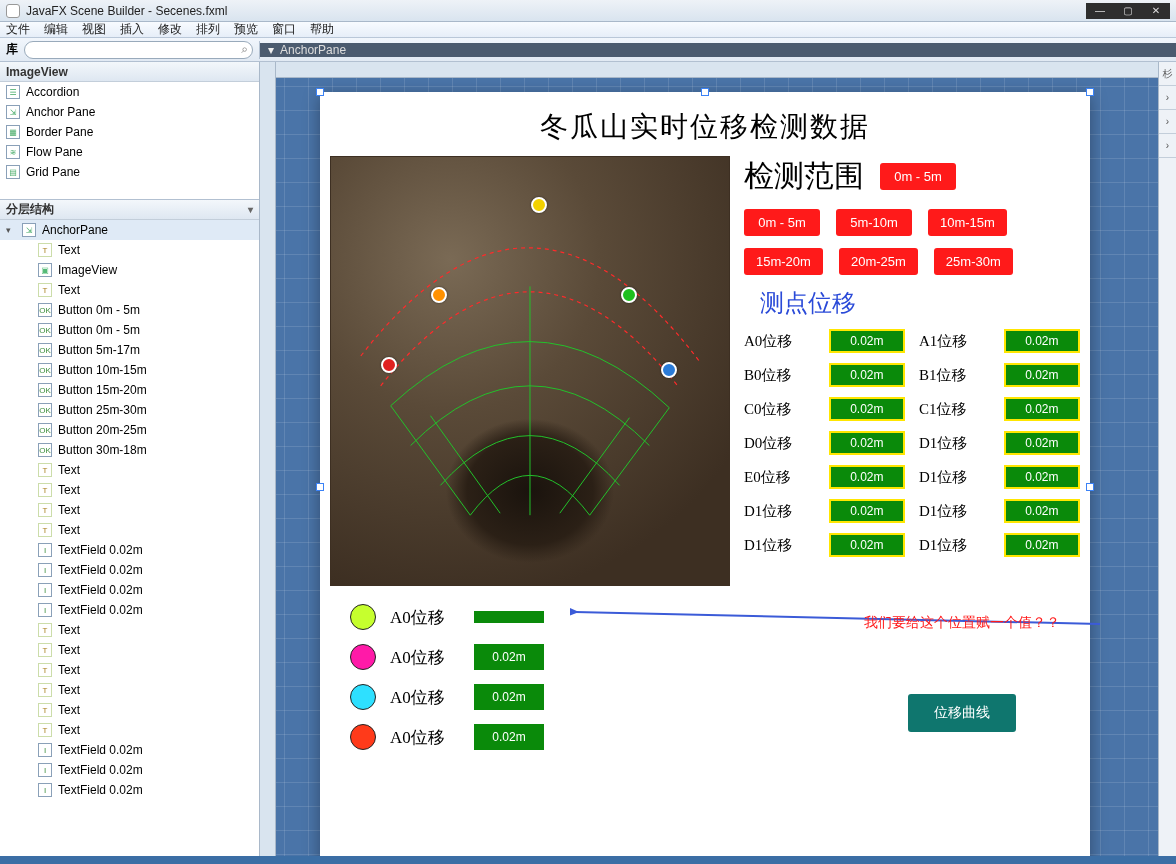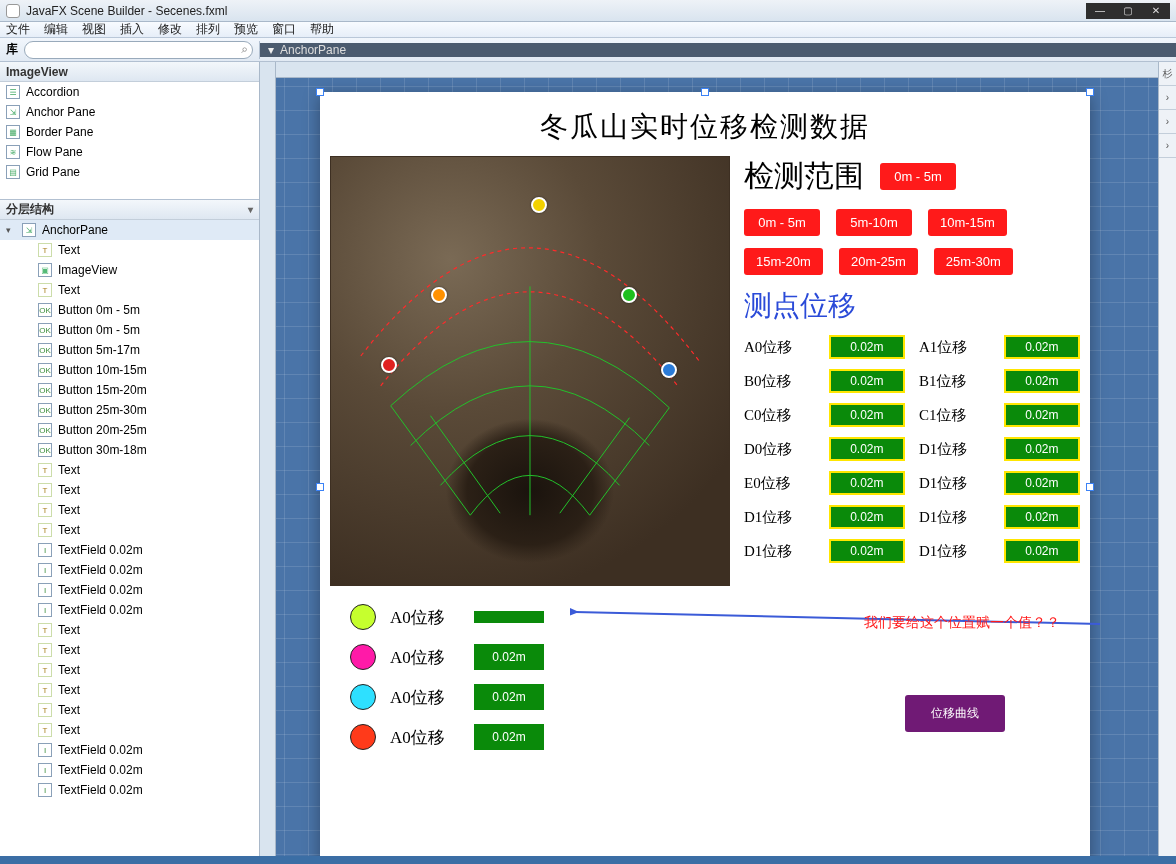--- a/index.html
+++ b/index.html
@@ -76,39 +76,39 @@
 .mk-r { background:#e02020; left:50px; top:200px; }
 .mk-b { background:#2a7bd8; left:330px; top:205px; }
 
 .right-col { flex:1; }
 .range-row { display:flex; align-items:center; gap:16px; margin-bottom:12px; }
 .range-title { font-family:Liberation Mono, monospace; font-size:30px; }
 .range-btns { display:flex; flex-wrap:wrap; gap:16px; }
 .range-btn { background:#ff1a1a; color:#fff; font-size:13px; padding:6px 12px; border:none; border-radius:3px; min-width:76px; text-align:center; }
 .range-btns.row { margin-bottom:12px; }
 
-.section-title { color:#2a4ad8; font-family:"SimSun","STSong",serif; font-size:28px; margin:12px 0 10px; }
+.section-title { color:#2a4ad8; font-family:"SimSun","STSong",serif; font-size:24px; margin:12px 16px 10px; }
 .disp-grid { display:grid; grid-template-columns: auto auto auto auto; gap:10px 14px; align-items:center; }
 .disp-label { font-family:"SimSun","STSong",serif; font-size:15px; }
 .disp-val { background:#0a8a0a; border:2px solid #ffe600; color:#fff; font-size:12px; padding:3px 8px; min-width:54px; text-align:center; }
 
 .bottom-area { padding:18px 30px 0; position:relative; }
 .legend-row { display:flex; align-items:center; gap:14px; margin-bottom:14px; }
 .legend-dot { width:26px; height:26px; border-radius:50%; border:1px solid #222; }
 .ld-yg { background:#c6ff2e; }
 .ld-mg { background:#ff1aa8; }
 .ld-cy { background:#2ee0ff; }
 .ld-rd { background:#ff3a1a; }
 .legend-label { font-family:"SimSun","STSong",serif; font-size:17px; min-width:70px; }
 .legend-val { background:#0a8a0a; color:#fff; font-size:12px; padding:5px 10px; min-width:70px; text-align:center; border:1px solid #0a8a0a; }
 .legend-val.empty { }
 .annot { position:absolute; right:30px; top:28px; color:#ff1a1a; font-size:14px; }
 .arrow { position:absolute; left:250px; top:16px; width:530px; }
 
-.curve-btn { position:absolute; right:85px; bottom:150px; background:#701a75; color:#fff; border:none; padding:10px 26px; font-size:12px; border-radius:3px; }
+.curve-btn { position:absolute; right:74px; bottom:150px; background:#0f766e; color:#fff; border:none; padding:10px 26px; font-size:14px; border-radius:3px; }
 
 
 .right-panel { width:18px; background:#eef2f7; border-left:1px solid #a9b8c9; display:flex; flex-direction:column; }
 .right-panel .tab { height:24px; border-bottom:1px solid #c3ceda; display:flex; align-items:center; justify-content:center; font-size:10px; color:#555; }
 
 
 .hierarchy::-webkit-scrollbar { width:16px; }
 .hierarchy::-webkit-scrollbar-thumb { background:#c3ceda; border:3px solid #eef2f7; border-radius:8px; }
 </style>
 </head>

